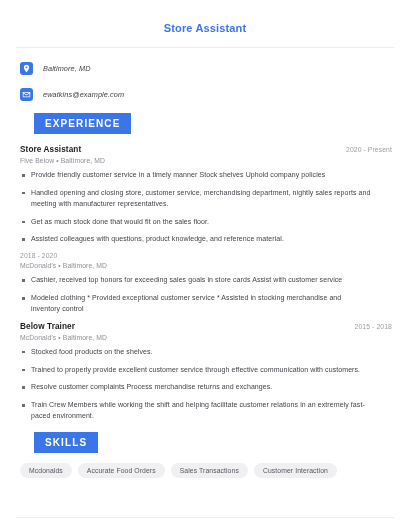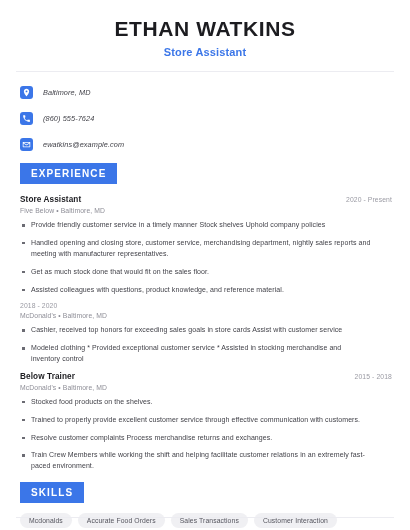--- a/index.html
+++ b/index.html
@@ -81,21 +81,21 @@
   
   .section { margin-top: 10px; }
   .badge {
     display: inline-block;
     background: #3b76e8;
     color: #ffffff;
     font-size: 10px;
     font-weight: bold;
     letter-spacing: 1.1px;
     padding: 5px 11px 5px 11px;
-    margin-left: 6px;
+    margin-left: 20px;
   }
 
   
   .exp-list { margin-top: 11px; padding: 0 4px 0 6px; }
   .job { margin-bottom: 2px; }
   .job-head {
     display: flex;
     align-items: baseline;
     justify-content: space-between;
   }
@@ -168,42 +168,33 @@
     height: 1px;
     background: #ececf1;
   }
 </style>
 </head>
 <body>
 
 <div class="page">
 
   <div class="header">
-    <div class="name">ETHAN WATKINS</div>
     <div class="job-title">Store Assistant</div>
   </div>
 
   <div class="divider"></div>
 
   <div class="contact">
     <div class="contact-row">
       <span class="c-icon">
         <svg width="9" height="9" viewBox="0 0 24 24" fill="#ffffff">
             <path d="M12 2C8.1 2 5 5.1 5 9c0 5.2 7 13 7 13s7-7.8 7-13c0-3.9-3.1-7-7-7zm0 9.5a2.5 2.5 0 1 1 0-5 2.5 2.5 0 0 1 0 5z"></path>
           </svg>
       </span>
       <span class="contact-text">Baltimore, MD</span>
-    </div>
-    <div class="contact-row">
-      <span class="c-icon">
-        <svg width="9" height="9" viewBox="0 0 24 24" fill="#ffffff">
-            <path d="M6.6 10.8c1.4 2.8 3.8 5.1 6.6 6.6l2.2-2.2c.3-.3.7-.4 1-.2 1.1.4 2.3.6 3.6.6.6 0 1 .4 1 1V20c0 .6-.4 1-1 1-9.4 0-17-7.6-17-17 0-.6.4-1 1-1h3.5c.6 0 1 .4 1 1 0 1.2.2 2.4.6 3.6.1.3 0 .7-.2 1l-2.3 2.2z"></path>
-          </svg>
-      </span>
-      <span class="contact-text">(860) 555-7624</span>
     </div>
     <div class="contact-row">
       <span class="c-icon">
         <svg width="9" height="9" viewBox="0 0 24 24" fill="#ffffff">
             <path d="M3 5h18c.6 0 1 .4 1 1v12c0 .6-.4 1-1 1H3c-.6 0-1-.4-1-1V6c0-.6.4-1 1-1zm9 7.2L19.6 7H4.4L12 12.2zM4 9.1V17h16V9.1l-7.4 5.1c-.4.2-.8.2-1.2 0L4 9.1z"></path>
           </svg>
       </span>
       <span class="contact-text">ewatkins@example.com</span>
     </div>
   </div>

